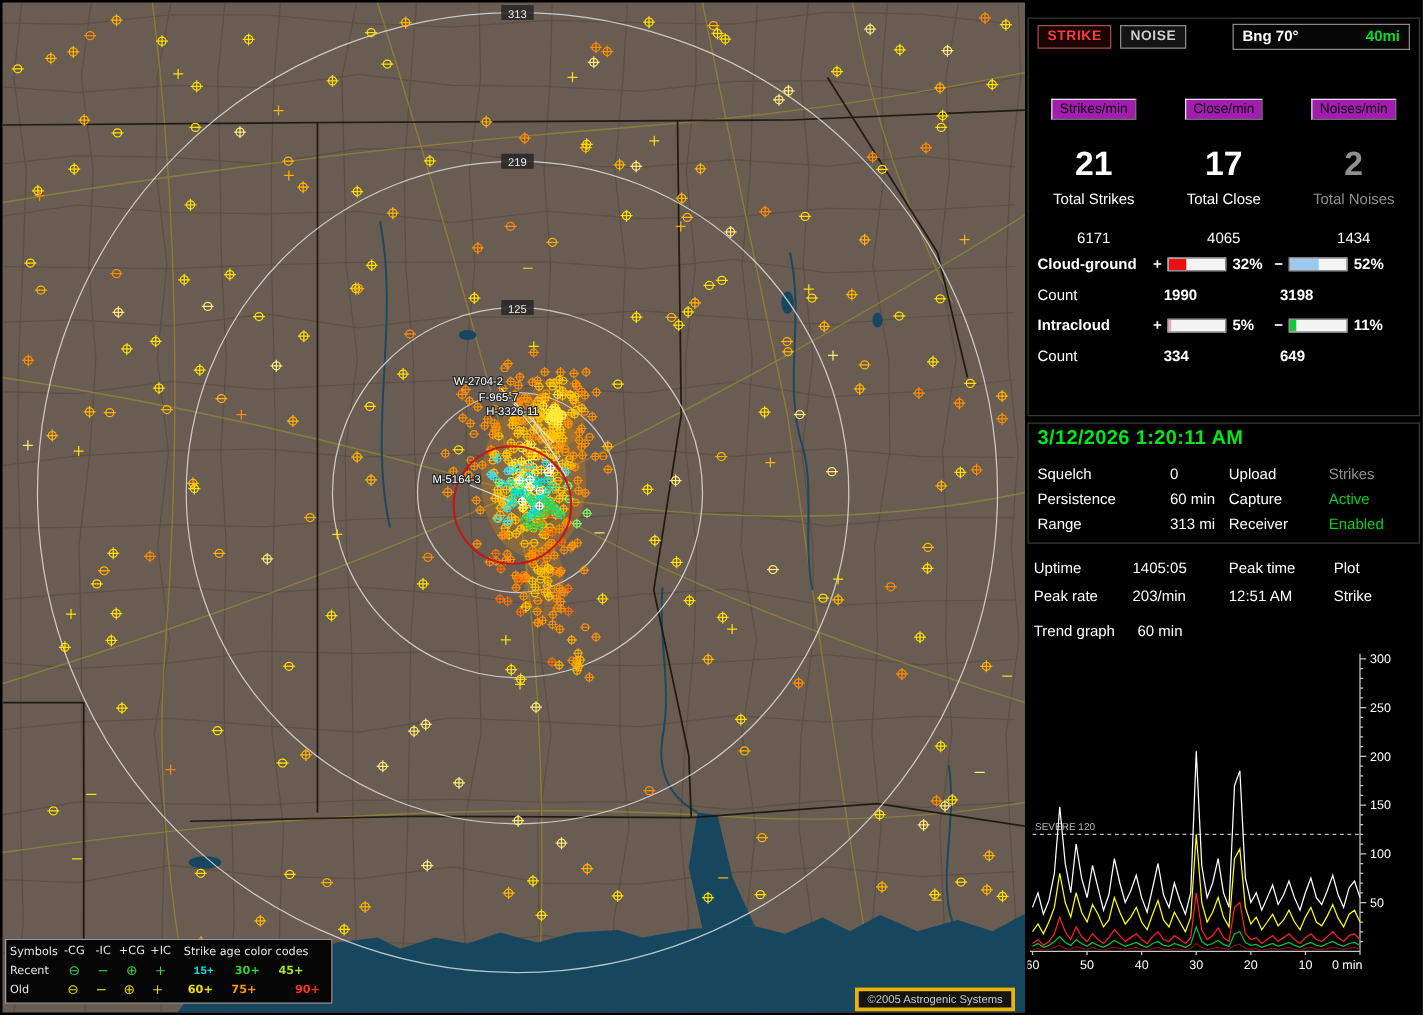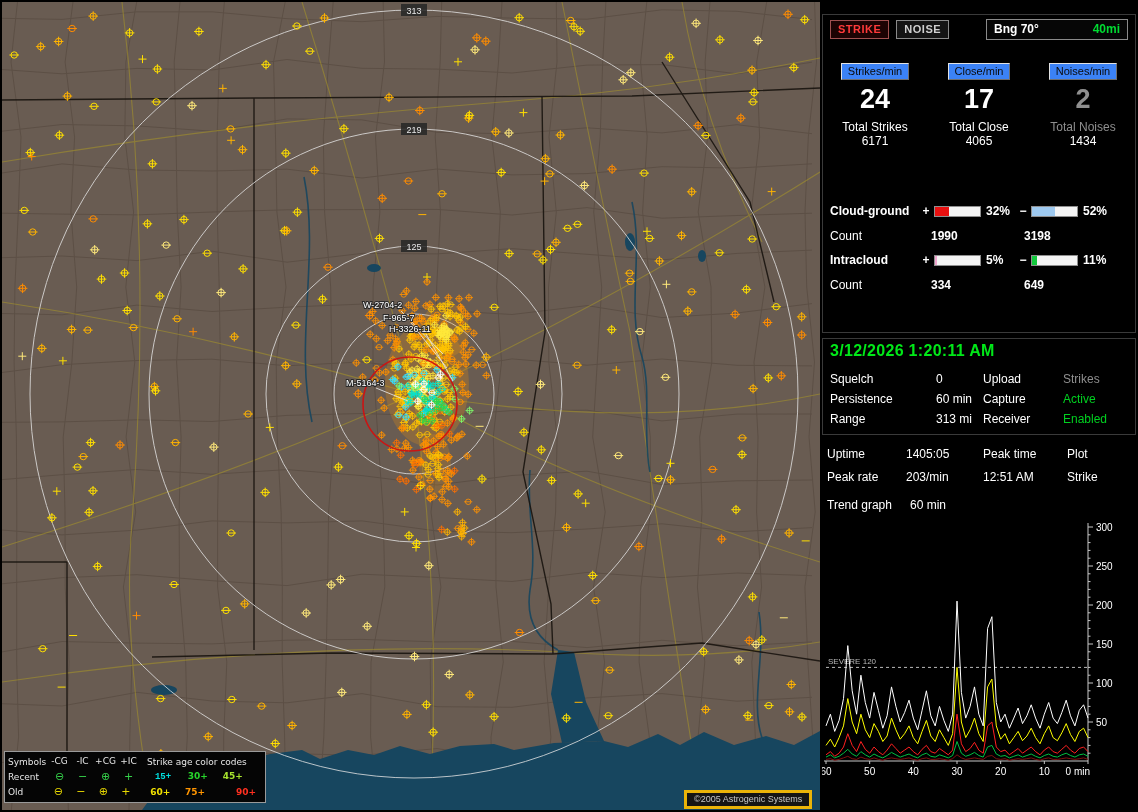--- a/index.html
+++ b/index.html
@@ -19,24 +19,24 @@
 
 .panel{position:absolute;left:822px;top:2px;width:314px;height:808px;background:#000;color:#fff;font-size:12px}
 .box1{position:absolute;left:0;top:12px;width:314px;height:319px;border:1px solid #3a3a3a}
 .btnrow{position:absolute;top:4px;left:7px;right:7px;display:flex;align-items:center}
 .btn{font-family:inherit;font-size:11px;font-weight:bold;padding:2px 7px 3px;border:1px solid #8a8a8a;background:#141414;margin-right:7px;letter-spacing:.5px;cursor:default}
 .btn.strike{color:#ff3a3a;border-color:#a05050;background:#1c0303}
 .btn.noise{color:#cfcfcf}
 .bng{margin-left:auto;display:flex;align-items:center;width:142px;border:1px solid #8a8a8a;background:#060606;padding:2px 7px 3px;font-weight:bold}
 .bng .mi{margin-left:auto;color:#00dc32}
 .rates{position:absolute;top:48px;left:0;width:100%;display:grid;grid-template-columns:1fr 1fr 1fr;text-align:center}
-.ratebtn{font-family:inherit;font-size:11px;color:#0a0a0a;background:#3b82f6;border:1px solid #6e6e6e;border-top-color:#e2e2e2;border-left-color:#e2e2e2;padding:1px 6px 2px;margin:0 auto;display:inline-block;cursor:default}
+.ratebtn{font-family:inherit;font-size:11px;color:#0a0a0a;background:#a21caf;border:1px solid #6e6e6e;border-top-color:#e2e2e2;border-left-color:#e2e2e2;padding:1px 6px 2px;margin:16px auto;display:inline-block;cursor:default}
 .bigval{font-size:27px;font-weight:bold;line-height:34px;margin-top:2px}
 .tlabel{margin-top:4px}
-.tval{margin-top:0}
+.tval{margin-top:17px}
 .dist{position:absolute;top:184px;left:7px;right:7px}
 .dist-title{color:#989898;padding-bottom:3px;border-bottom:1px solid #5a5a5a;margin-bottom:9px}
 .drow{display:flex;align-items:center;height:24px}
 .dlabel{width:90px;font-weight:bold}
 .sign{width:12px;font-weight:bold;text-align:center}
 .bar{width:47px;height:11px;background:#f4f4f4;border:1px solid #8f8f8f;margin:0 2px;display:inline-block;overflow:hidden}
 .bar i{display:block;height:100%;width:0}
 .pct{width:34px;font-weight:bold;padding-left:3px}
 .crow{display:flex;align-items:center;height:25px}
 .crow .cl{width:101px}
@@ -919,21 +919,21 @@
       <button class="btn strike">STRIKE</button>
       <button class="btn noise">NOISE</button>
       <div class="bng">
         <span>Bng 70°</span>
         <span class="mi">40mi</span>
       </div>
     </div>
     <div class="rates">
       <div>
         <button class="ratebtn">Strikes/min</button>
-        <div class="bigval" style="color: rgb(255, 255, 255);">24</div>
+        <div class="bigval" style="color: rgb(255, 255, 255);">21</div>
         <div class="tlabel" style="color: rgb(255, 255, 255);">Total Strikes</div>
         <div class="tval">6171</div>
       </div>
       <div>
         <button class="ratebtn">Close/min</button>
         <div class="bigval" style="color: rgb(255, 255, 255);">17</div>
         <div class="tlabel" style="color: rgb(255, 255, 255);">Total Close</div>
         <div class="tval">4065</div>
       </div>
       <div>

